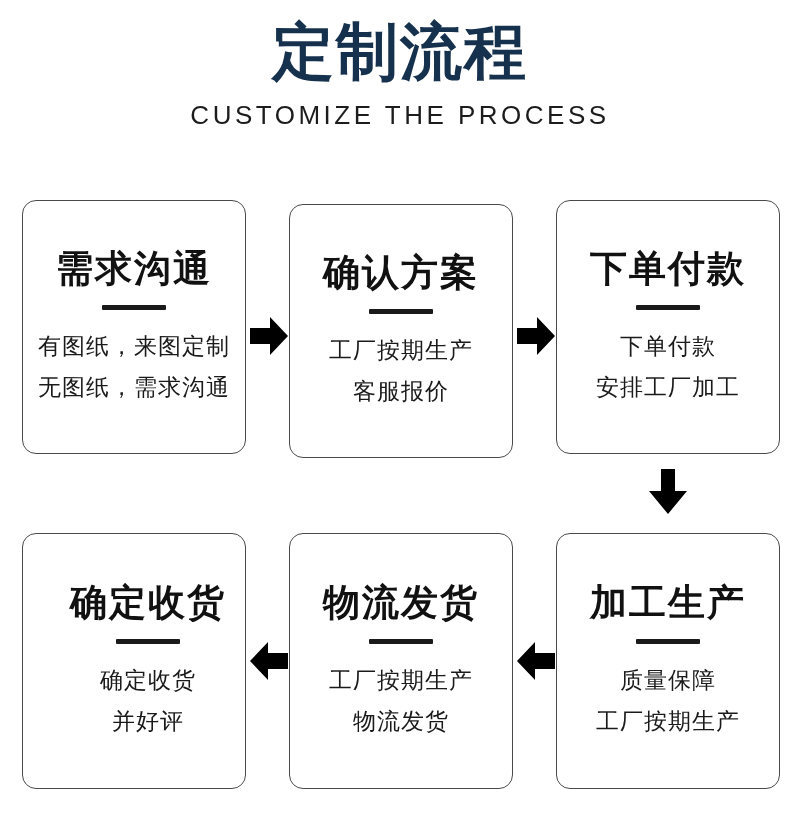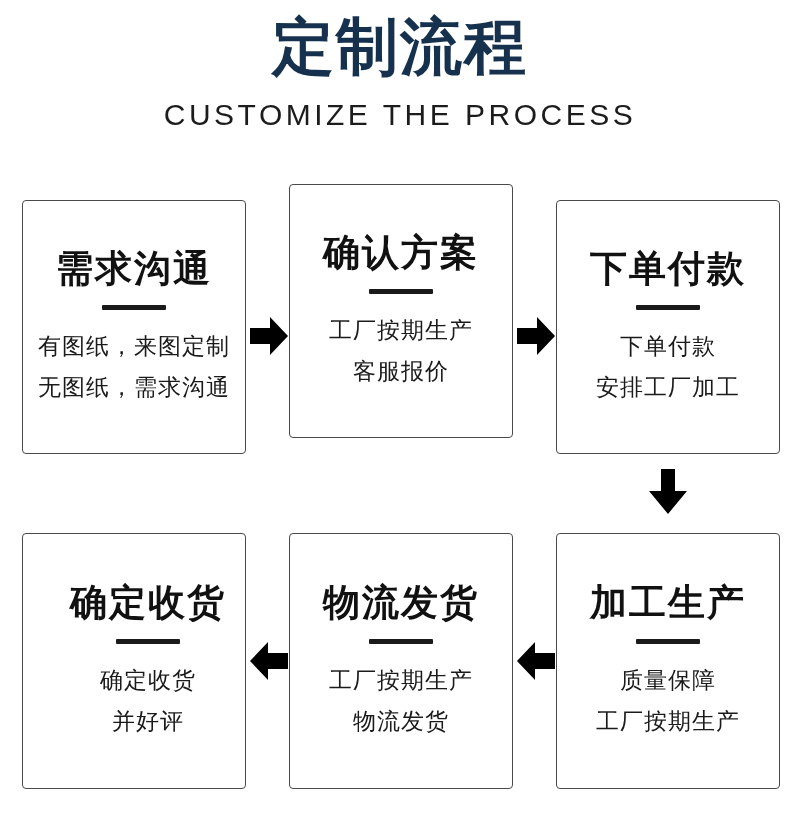--- a/index.html
+++ b/index.html
@@ -21,25 +21,25 @@
     padding-top: 16px;
     text-align: center;
   }
   .main-title {
     font-size: 62px;
     line-height: 72px;
     font-weight: bold;
     color: #15314d;
     letter-spacing: 2px;
     margin: 0;
-    font-family: Liberation Mono, monospace;
+    font-family: Liberation Serif, serif;
   }
   .sub-title {
     margin: 12px 0 12px 0;
-    font-size: 30px;
+    font-size: 26px;
     line-height: 30px;
     font-weight: 300;
     color: #1c1c1c;
     letter-spacing: 3.5px;
     font-family: "Liberation Sans", "DejaVu Sans", sans-serif;
   }
 
   
   .flow {
     position: absolute;
@@ -49,21 +49,21 @@
     height: 817px;
     pointer-events: none;
   }
   .flow > * { pointer-events: auto; }
 
   .step-card {
     position: absolute;
     box-sizing: border-box;
     background: #ffffff;
     border: 1px solid #4a4a4a;
-    border-radius: 4px;
+    border-radius: 14px;
     display: flex;
     flex-direction: column;
     align-items: center;
     justify-content: center;
   }
 
   .step-title {
     font-size: 37px;
     line-height: 44px;
     font-weight: bold;
@@ -95,21 +95,21 @@
 
   
   .arrow {
     position: absolute;
     display: block;
   }
   .arrow svg { display: block; }
 
   
   #card-1 { left: 22px;  top: 200px; width: 224px; height: 254px; }
-  #card-2 { left: 289px; top: 184px; width: 224px; height: 254px; }
+  #card-2 { left: 289px; top: 204px; width: 224px; height: 254px; }
   #card-3 { left: 556px; top: 200px; width: 224px; height: 254px; }
   
   #card-4 { left: 556px; top: 533px; width: 224px; height: 256px; }
   #card-5 { left: 289px; top: 533px; width: 224px; height: 256px; }
   #card-6 { left: 22px;  top: 533px; width: 224px; height: 256px; padding-left: 28px; }
 
   
   #arrow-1 { left: 250px; top: 316px; width: 38px; height: 40px; }
   #arrow-2 { left: 517px; top: 316px; width: 38px; height: 40px; }
   #arrow-3 { left: 648px; top: 469px; width: 40px; height: 46px; }

